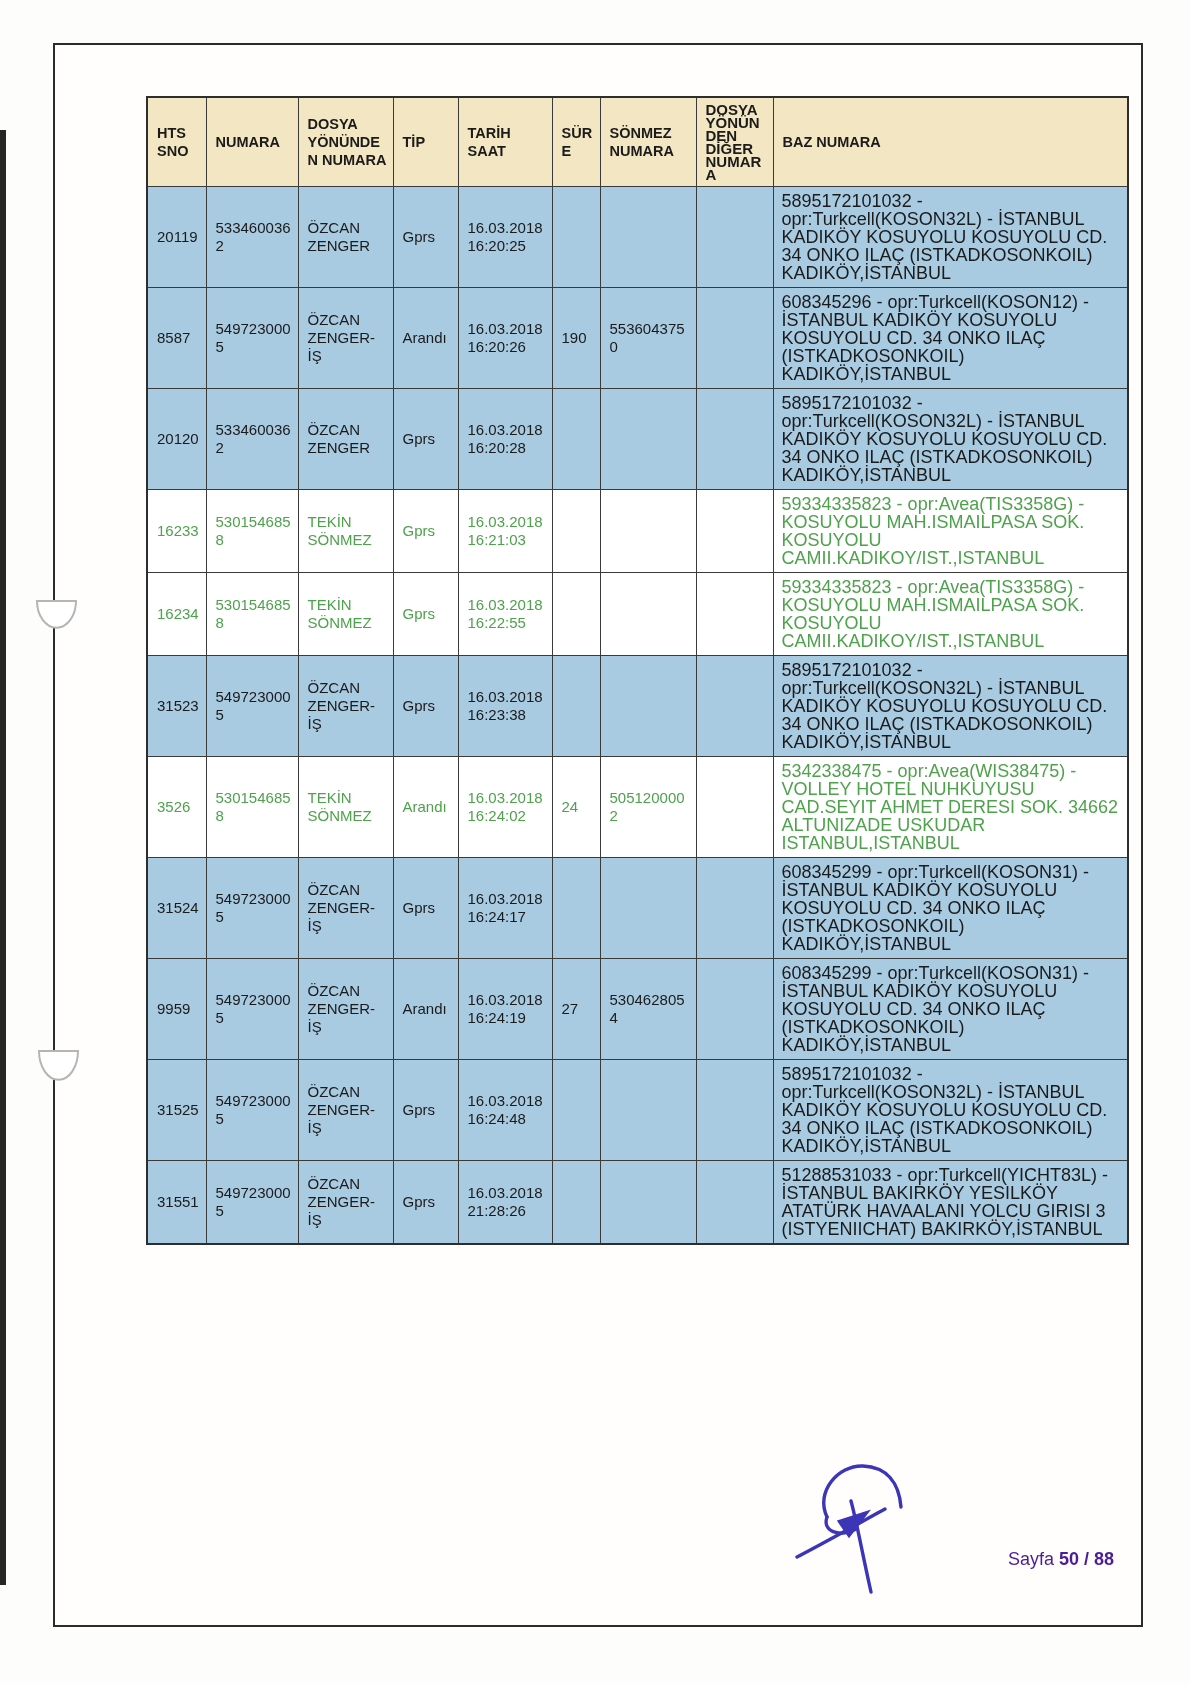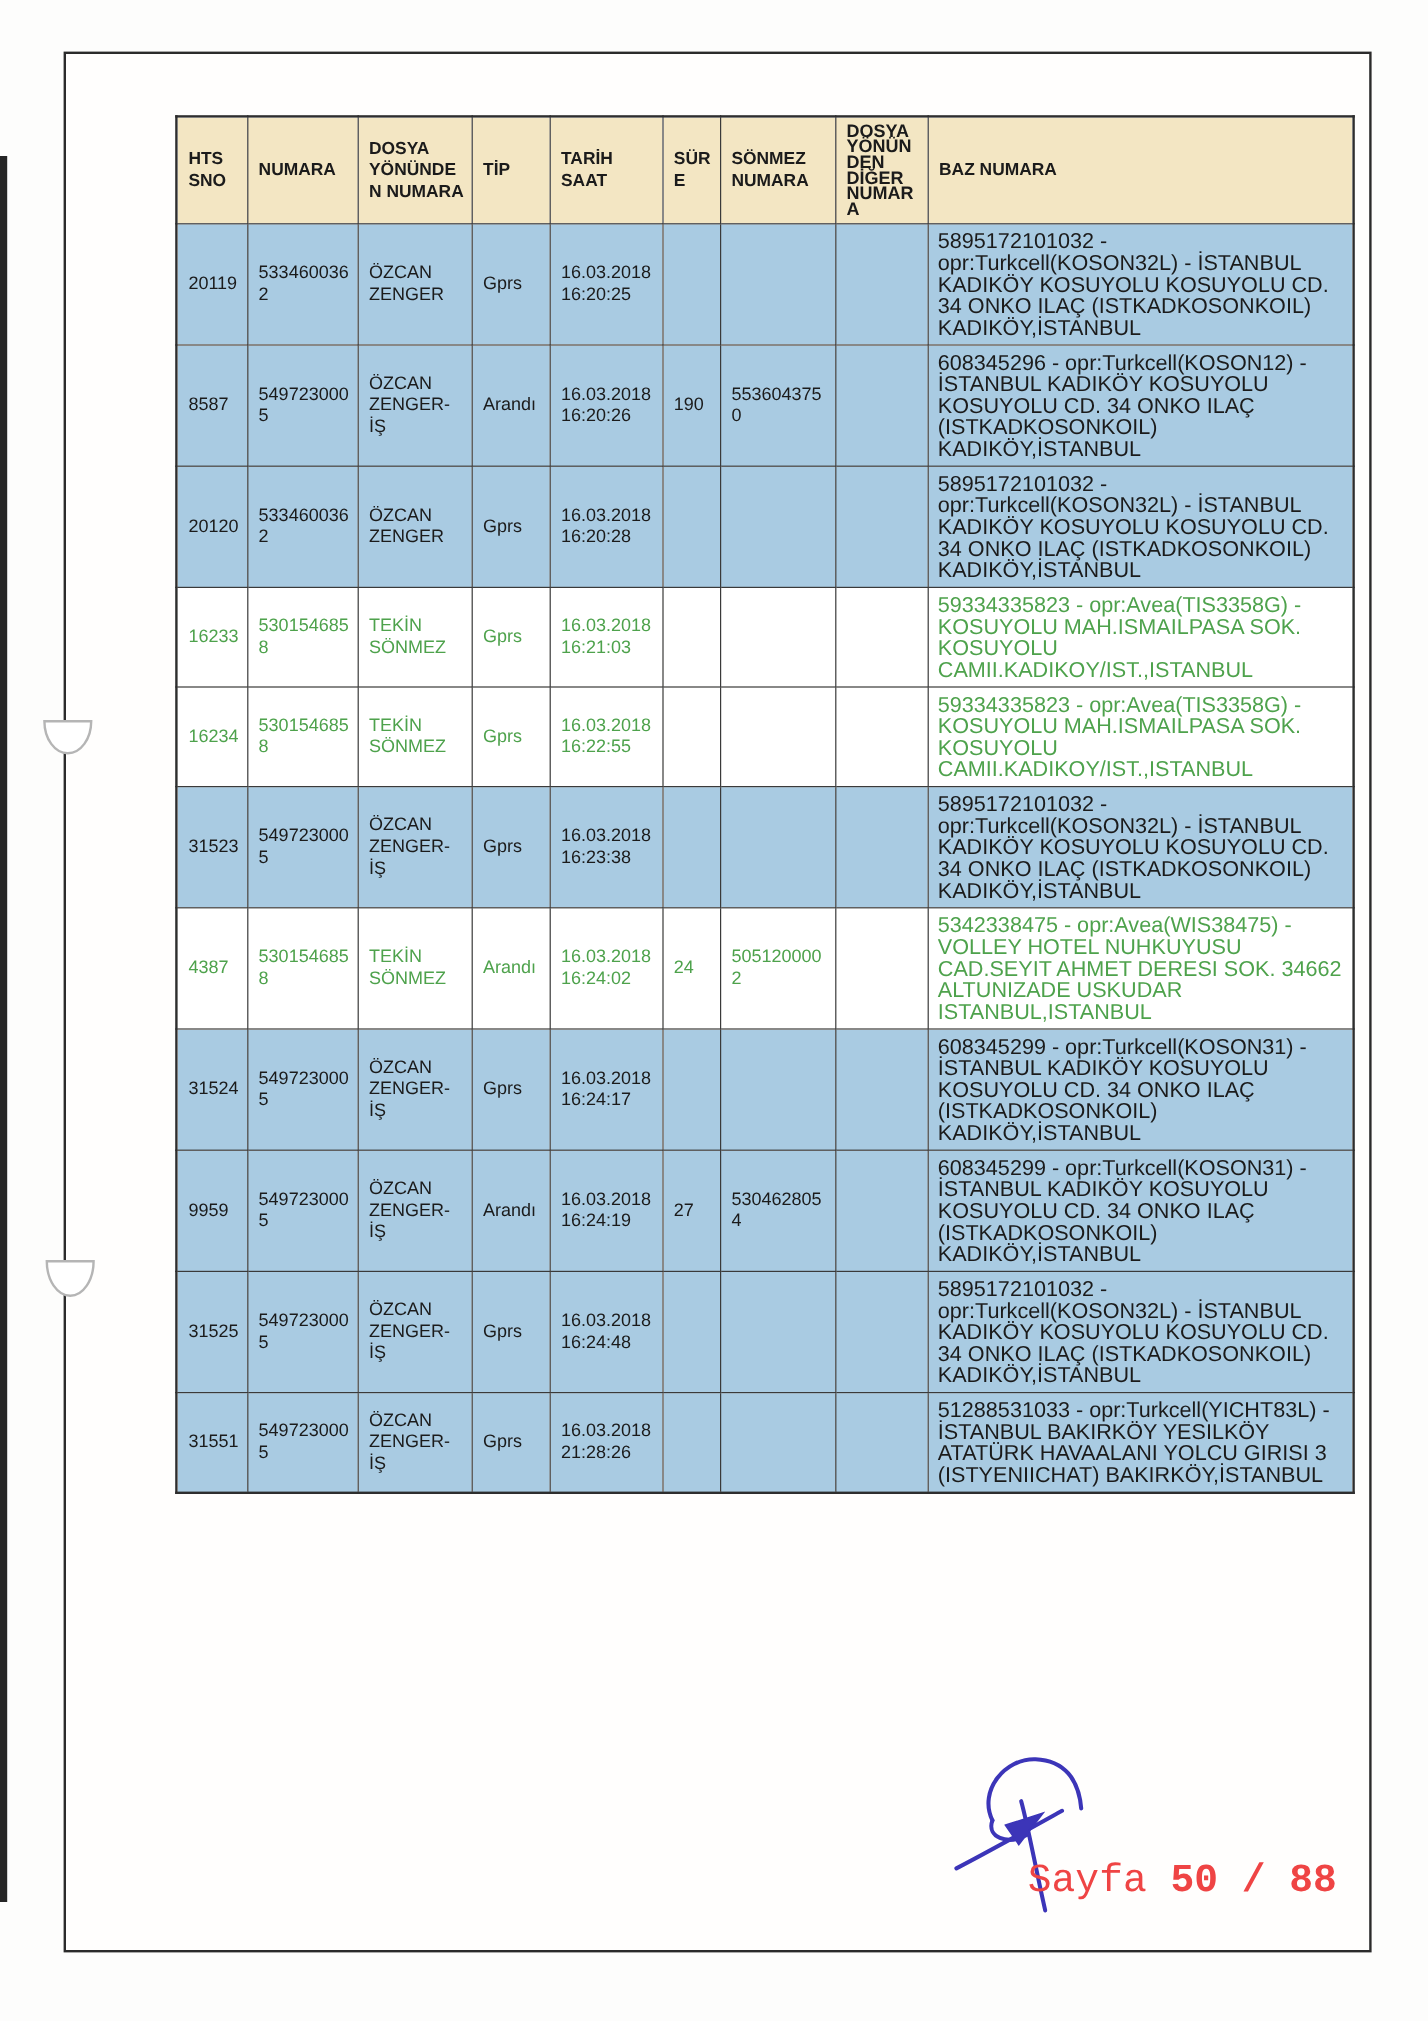--- a/index.html
+++ b/index.html
@@ -26,21 +26,21 @@
   .hts-table th{
     background:#f3e6c3;font-weight:bold;font-size:14.5px;
   }
   .hts-table th.small{font-size:15px;line-height:13px;}
   .hts-table td.baz{font-size:18px;line-height:18px;padding-left:8px;}
   tr.row-blue td{background:#a9cbe2;color:#1b1b1b;}
   tr.row-green td{background:#ffffff;color:#4ea24c;}
   .hts-table td div{margin:0;}
   .footer{
     position:absolute;right:76px;top:1549px;
-    font-family:Liberation Mono, monospace;font-size:33px;color:#ef4444;
+    font-family:Liberation Sans, sans-serif;font-size:18px;color:#4c1d95;
   }
   .footer b{font-weight:bold;}
   .overlay-svg{position:absolute;left:0;top:0;width:1190px;height:1684px;pointer-events:none;}
 </style>
 </head>
 <body>
 
 <div class="scan-edge"></div>
 
 <div class="page-frame"></div>
@@ -214,21 +214,21 @@
         </td>
         <td></td>
         <td></td>
         <td></td>
         <td class="baz">
           <div>5895172101032 - opr:Turkcell(KOSON32L) - İSTANBUL KADIKÖY KOSUYOLU KOSUYOLU CD. 34 ONKO ILAÇ (ISTKADKOSONKOIL) KADIKÖY,İSTANBUL</div>
         </td>
       </tr>
       <tr class="row-green">
         <td>
-          <div>4387</div>
+          <div>3526</div>
         </td>
         <td>
           <div>5301546858</div>
         </td>
         <td>
           <div>TEKİN SÖNMEZ</div>
         </td>
         <td>
           <div>Arandı</div>
         </td>

